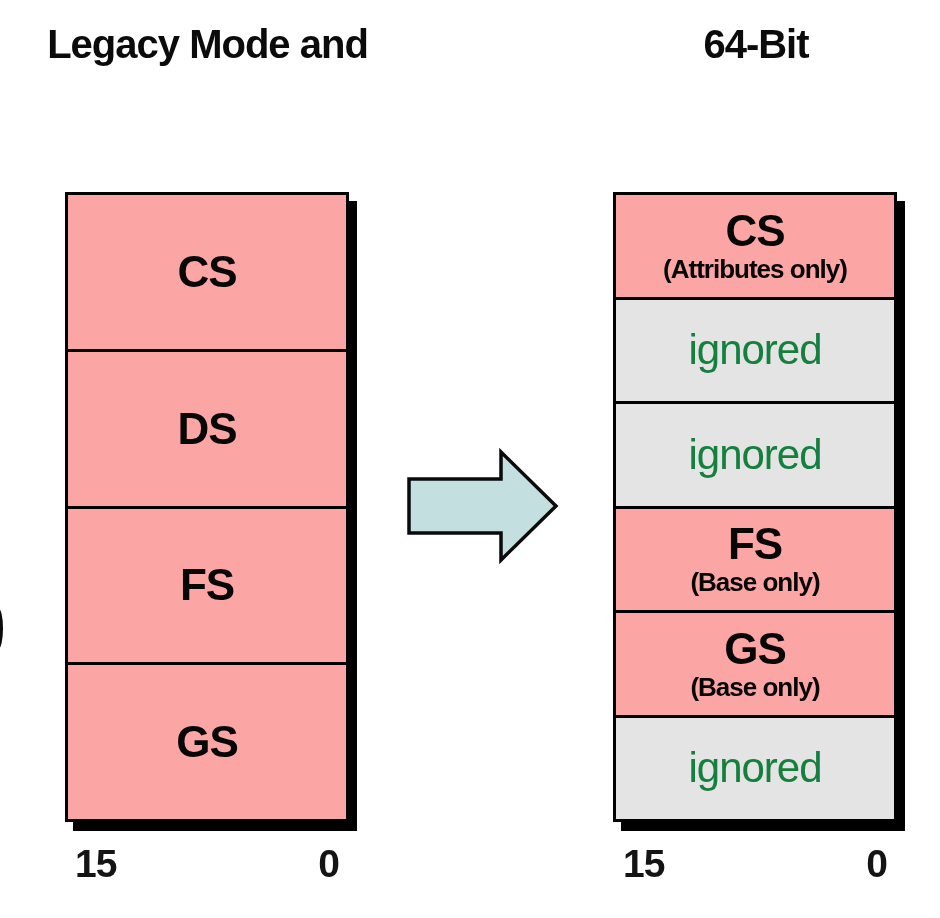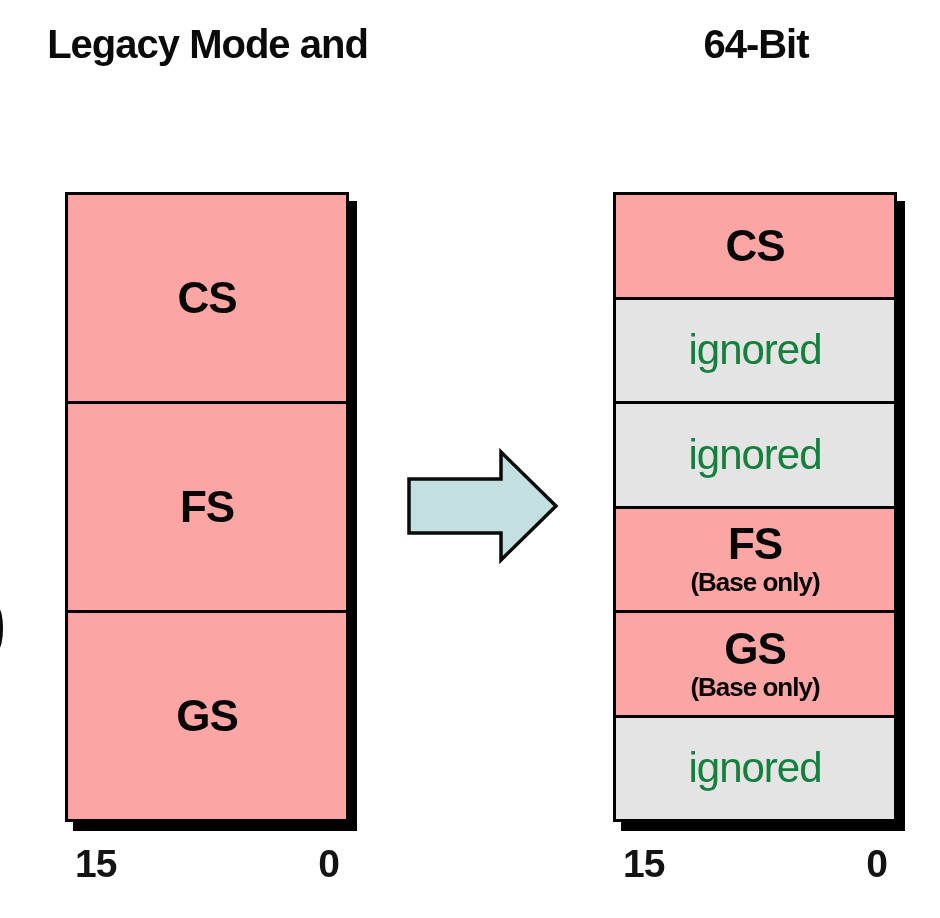--- a/index.html
+++ b/index.html
@@ -73,20 +73,23 @@
 
   <div class="title title-right">
     <div>64-Bit</div>
   </div>
 
   <div class="regbox regbox-left">
     <div class="cell">
       <span class="reg">CS</span>
     </div>
     <div class="cell">
+      <span class="reg">DS</span>
+    </div>
+    <div class="cell">
       <span class="reg">FS</span>
     </div>
     <div class="cell">
       <span class="reg">GS</span>
     </div>
   </div>
 
   <div class="bits bits-left">
     <span>15</span>
     <span>0</span>
@@ -94,20 +97,21 @@
 
   <div class="arrow-wrap">
     <svg width="160" height="118" viewBox="0 0 160 118">
       <polygon points="6,32 98,32 98,5 153,59 98,113 98,86 6,86" fill="#c3dfe0" stroke="#0a0a0a" stroke-width="3.5" stroke-linejoin="miter"></polygon>
     </svg>
   </div>
 
   <div class="regbox regbox-right">
     <div class="cell">
       <span class="reg">CS</span>
+      <span class="sub">(Attributes only)</span>
     </div>
     <div class="cell shaded">
       <span class="ignored">ignored</span>
     </div>
     <div class="cell shaded">
       <span class="ignored">ignored</span>
     </div>
     <div class="cell">
       <span class="reg">FS</span>
       <span class="sub">(Base only)</span>

